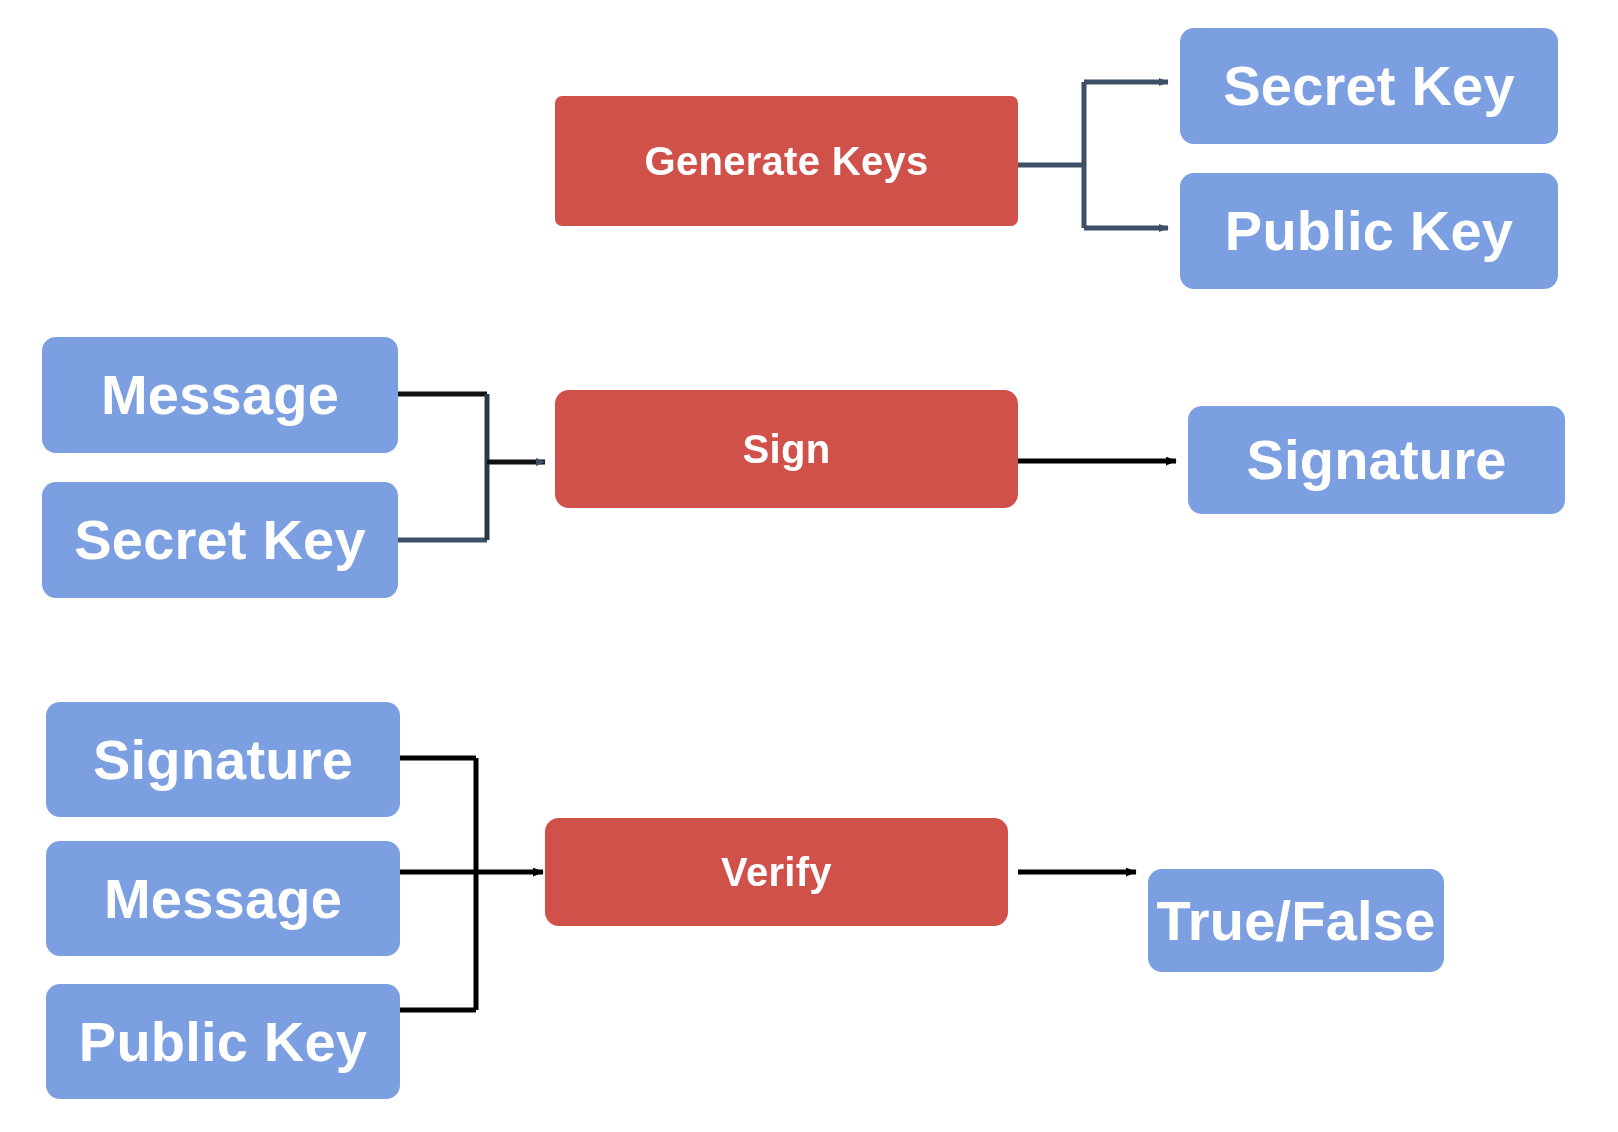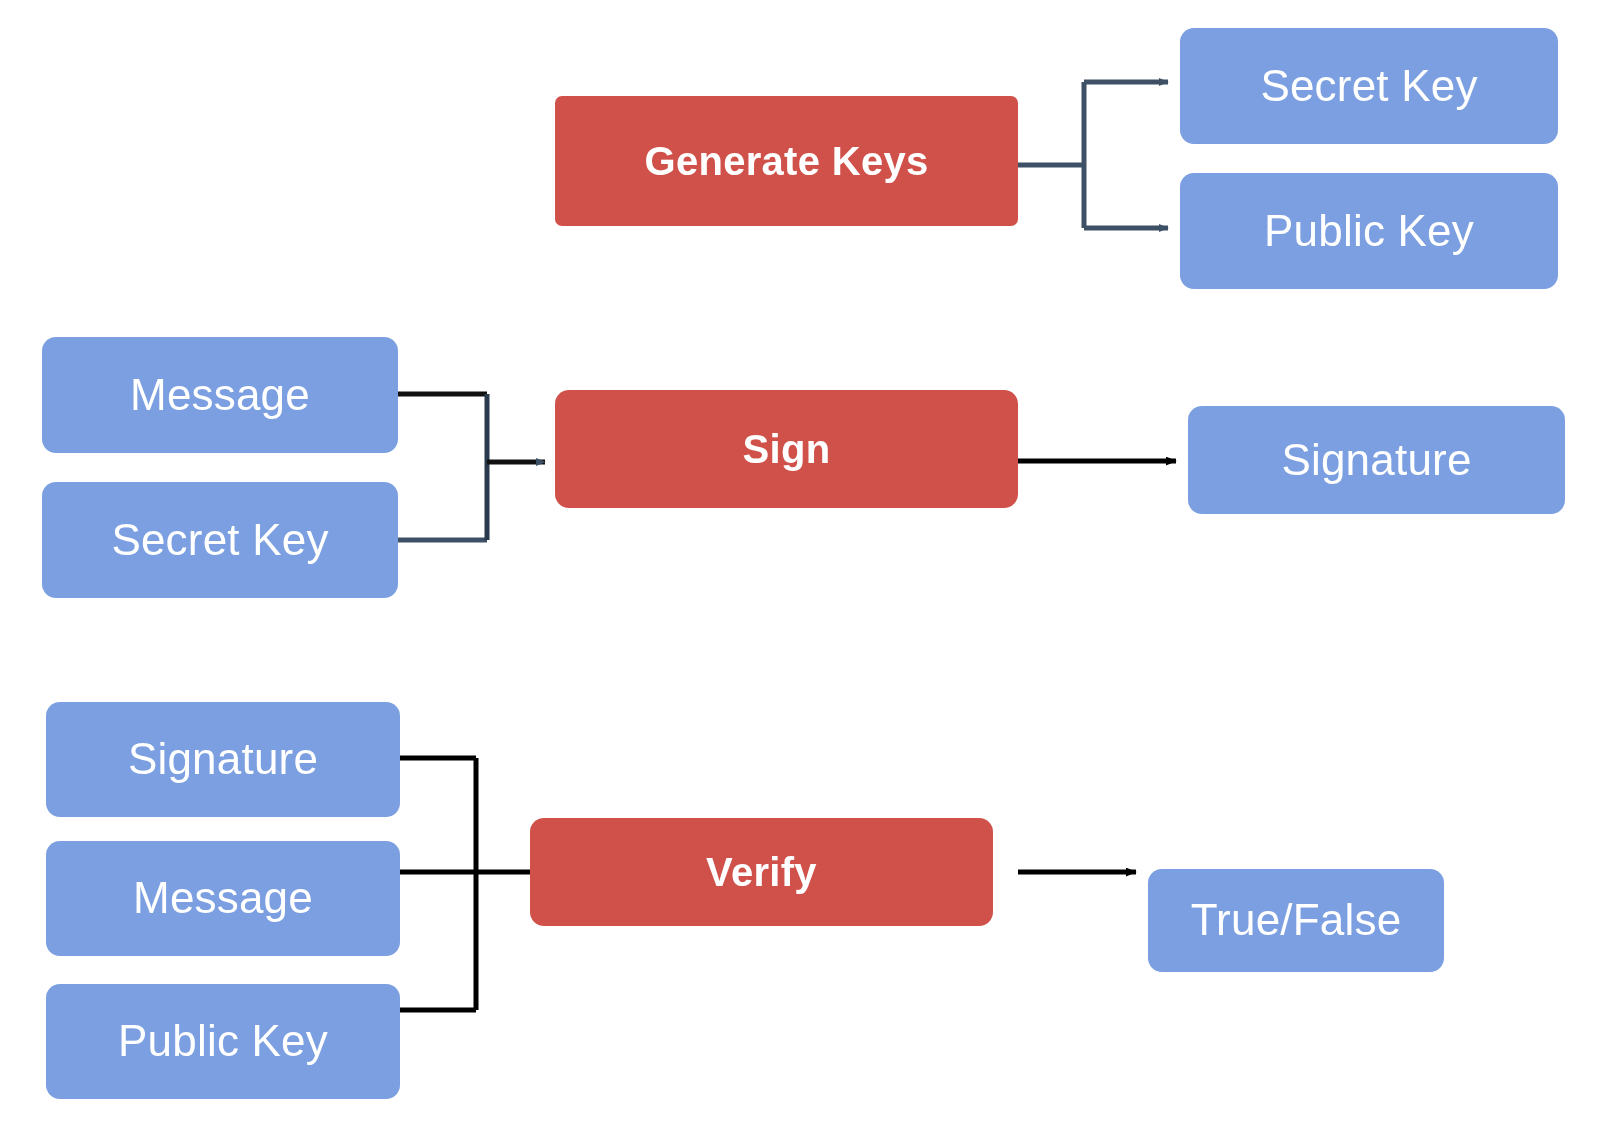--- a/index.html
+++ b/index.html
@@ -31,22 +31,22 @@
     align-items: center;
     justify-content: center;
     border-radius: 14px;
     color: #ffffff;
     text-align: center;
     line-height: 1.1;
     user-select: none;
   }
   .node-blue {
     background: #7b9fe0;
-    font-size: 44px;
-    font-weight: 400;
+    font-size: 56px;
+    font-weight: 700;
     letter-spacing: 0.2px;
   }
   .node-red {
     background: #d0504a;
     font-size: 40px;
     font-weight: bold;
     letter-spacing: 0.3px;
   }
 </style>
 </head>
@@ -108,17 +108,17 @@
   <div class="node node-red" style="left:555px; top:390px; width:463px; height:118px;">Sign</div>
 
   <div class="node node-blue" style="left:1188px; top:406px; width:377px; height:108px;">Signature</div>
 
   <div class="node node-blue" style="left:46px; top:702px; width:354px; height:115px;">Signature</div>
 
   <div class="node node-blue" style="left:46px; top:841px; width:354px; height:115px;">Message</div>
 
   <div class="node node-blue" style="left:46px; top:984px; width:354px; height:115px;">Public Key</div>
 
-  <div class="node node-red" style="left:530px; top:818px; width:463px; height:108px;">Verify</div>
+  <div class="node node-red" style="left:545px; top:818px; width:463px; height:108px;">Verify</div>
 
   <div class="node node-blue" style="left:1148px; top:869px; width:296px; height:103px;">True/False</div>
 
 </div>
 
 </body></html>

